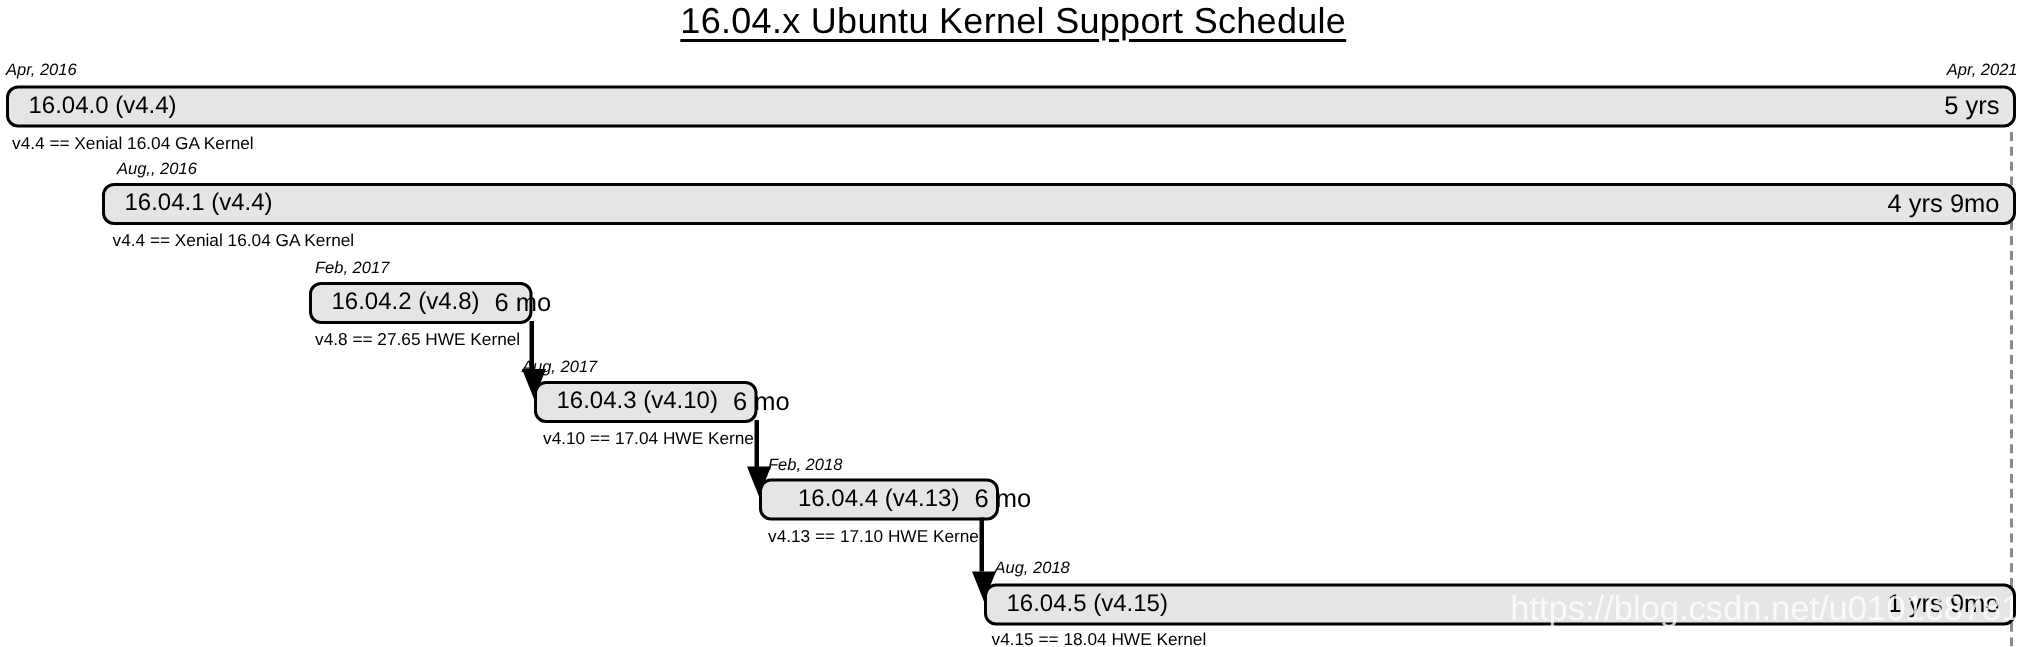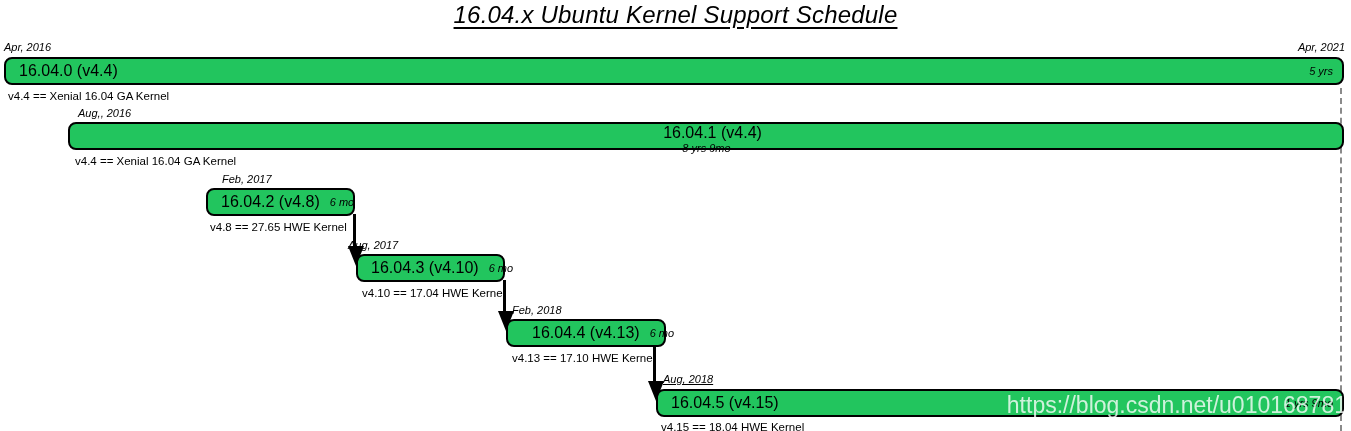--- a/index.html
+++ b/index.html
@@ -13,55 +13,53 @@
     color:#000;
   }
   .title{
     position:absolute; top:1px; left:0; width:100%;
     text-align:center;
     font-size:24px;
     font-weight:500;
     text-decoration:underline;
     text-underline-offset:4px;
     letter-spacing:0.2px;
-    font-style:italic;
   }
   .date-label{
     position:absolute;
     font-size:11px;
     font-style:italic;
     font-weight:500;
     white-space:nowrap;
   }
   .note-label{
     position:absolute;
     font-size:11.5px;
     font-weight:500;
     white-space:nowrap;
   }
   .bar{
     position:absolute;
     height:24px;
-    background:#22c55e;
+    background:#e5e5e5;
     border:2.5px solid #000;
     border-radius:8px;
     display:flex;
     align-items:center;
     justify-content:space-between;
     z-index:2;
     box-sizing:content-box;
   }
   .bar-label{
     font-size:16px;
     padding-left:13px;
     white-space:nowrap;
   }
   .bar-duration{
-    font-size:11px;
-    font-style:italic;
+    font-size:17px;
     font-weight:500;
     padding-right:9px;
     padding-left:10px;
     white-space:nowrap;
   }
   .dashed-line{
     position:absolute;
     left:1340px; top:88px;
     height:343px; width:0;
     border-left:2px dashed #8a8a8a;
@@ -103,27 +101,27 @@
 
   <div class="date-label" style="left:4px; top:41px;">Apr, 2016</div>
   <div class="date-label end-date" style="top:41px;">Apr, 2021</div>
   <div class="bar" style="left:4px; top:57px; width:1336px;">
     <span class="bar-label">16.04.0 (v4.4)</span>
     <span class="bar-duration">5 yrs</span>
   </div>
   <div class="note-label" style="left:8px; top:90px;">v4.4 == Xenial 16.04 GA Kernel</div>
 
   <div class="date-label" style="left:78px; top:107px;">Aug,, 2016</div>
-  <div class="bar" style="left:68px; top:122px; width:1272px;flex-direction:column;">
+  <div class="bar" style="left:68px; top:122px; width:1272px;">
     <span class="bar-label">16.04.1 (v4.4)</span>
-    <span class="bar-duration">8 yrs 9mo</span>
+    <span class="bar-duration">4 yrs 9mo</span>
   </div>
   <div class="note-label" style="left:75px; top:155px;">v4.4 == Xenial 16.04 GA Kernel</div>
 
-  <div class="date-label" style="left:222px; top:173px;">Feb, 2017</div>
+  <div class="date-label" style="left:210px; top:173px;">Feb, 2017</div>
   <div class="bar" style="left:206px; top:188px; width:145px;">
     <span class="bar-label">16.04.2 (v4.8)</span>
     <span class="bar-duration">6 mo</span>
   </div>
   <div class="note-label" style="left:210px; top:221px;">v4.8 == 27.65 HWE Kernel</div>
   <div class="connector" style="left:353px; top:214px; height:36px;"></div>
   <div class="arrow-down" style="left:348px; top:246px;"></div>
 
   <div class="date-label" style="left:348px; top:239px;">Aug, 2017</div>
   <div class="bar" style="left:356px; top:254px; width:145px;">
@@ -136,21 +134,21 @@
 
   <div class="date-label" style="left:512px; top:304px;">Feb, 2018</div>
   <div class="bar" style="left:506px; top:319px; width:145px;padding-left:11px;">
     <span class="bar-label">16.04.4 (v4.13)</span>
     <span class="bar-duration">6 mo</span>
   </div>
   <div class="note-label" style="left:512px; top:352px;">v4.13 == 17.10 HWE Kernel</div>
   <div class="connector" style="left:653px; top:345px; height:36px;"></div>
   <div class="arrow-down" style="left:648px; top:381px;"></div>
 
-  <div class="date-label" style="left:663px; top:373px;text-decoration:underline;">Aug, 2018</div>
+  <div class="date-label" style="left:663px; top:373px;">Aug, 2018</div>
   <div class="bar" style="left:656px; top:389px; width:684px;">
     <span class="bar-label">16.04.5 (v4.15)</span>
     <span class="bar-duration">1 yrs 9mo</span>
   </div>
   <div class="note-label" style="left:661px; top:421px;">v4.15 == 18.04 HWE Kernel</div>
 
   <div class="watermark">https://blog.csdn.net/u010168781</div>
 
 </div>
 

